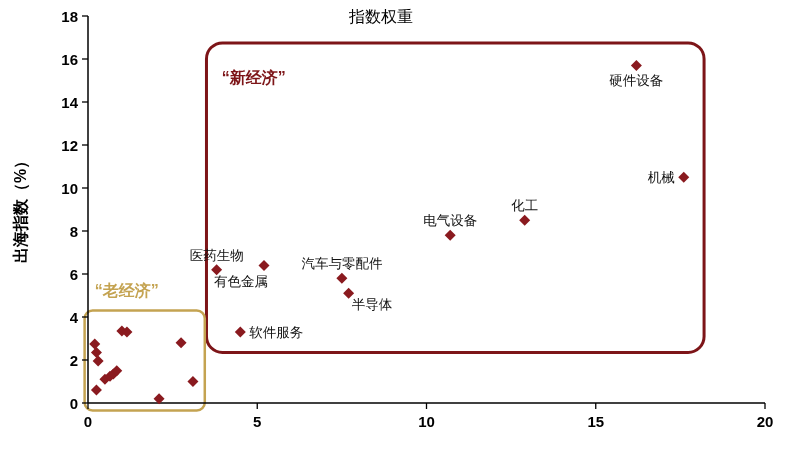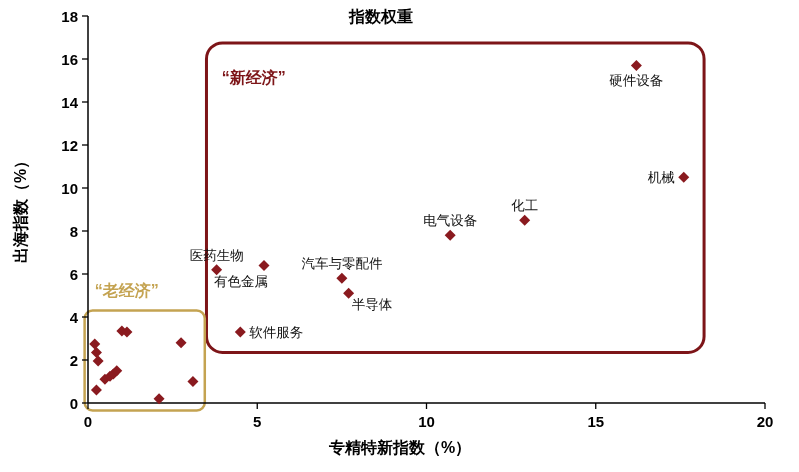--- a/index.html
+++ b/index.html
@@ -4,21 +4,21 @@
 <style>
   html,body{
     margin:0;padding:0;width:799px;height:472px;background:#ffffff;
     font-family:"Liberation Sans","DejaVu Sans",sans-serif;
     -webkit-font-smoothing:antialiased;
   }
   .chart{position:relative;width:799px;height:472px;overflow:hidden;}
   .chart svg{position:absolute;left:0;top:0;}
   .chart-title{
     position:absolute;top:7px;left:0;width:762px;text-align:center;
-    font-size:16px;font-weight:bold;color:#000;
+    font-size:16px;font-weight:normal;color:#000;
   }
   .x-axis-title{
     position:absolute;left:400px;top:438px;transform:translateX(-50%);
     font-size:16px;font-weight:bold;color:#000;white-space:nowrap;
   }
   .y-axis-title{
     position:absolute;left:21px;top:208px;
     transform:translate(-50%,-50%) rotate(-90deg);
     font-size:16px;font-weight:bold;color:#000;white-space:nowrap;
   }
@@ -92,14 +92,13 @@
       <text x="216.63" y="259.7" fill="#111111" font-size="13.5" text-anchor="middle">医药生物</text>
       <path d="M 341.875 272.8 L 347.375 278.3 L 341.875 283.8 L 336.375 278.3 Z" fill="#8a1a1f"></path>
       <text x="341.875" y="268.3" fill="#111111" font-size="13.5" text-anchor="middle">汽车与零配件</text>
       <path d="M 348.645 287.85 L 354.145 293.35 L 348.645 298.85 L 343.145 293.35 Z" fill="#8a1a1f"></path>
       <text x="351.645" y="309.35" fill="#111111" font-size="13.5" text-anchor="start">半导体</text>
       <path d="M 240.32500000000002 326.55 L 245.82500000000002 332.05 L 240.32500000000002 337.55 L 234.82500000000002 332.05 Z" fill="#8a1a1f"></path>
       <text x="249.32500000000002" y="336.55" fill="#111111" font-size="13.5" text-anchor="start">软件服务</text>
     </svg>
   <div class="chart-title">指数权重</div>
   <div class="y-axis-title">出海指数（%）</div>
-  <div class="x-axis-title">专精特新指数（%）</div>
 </div>
 
 </body></html>

